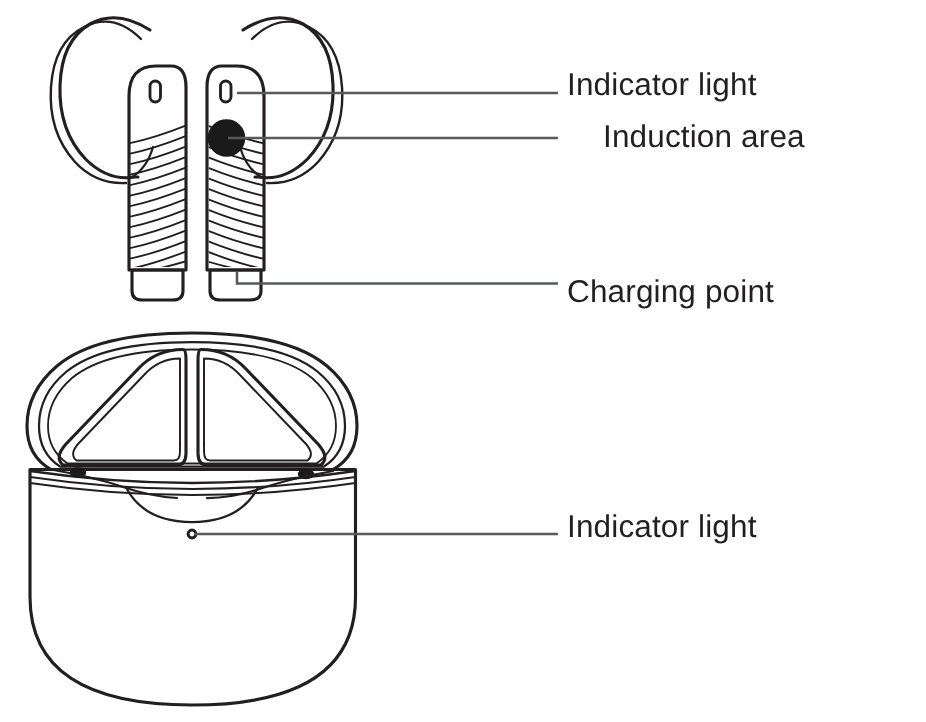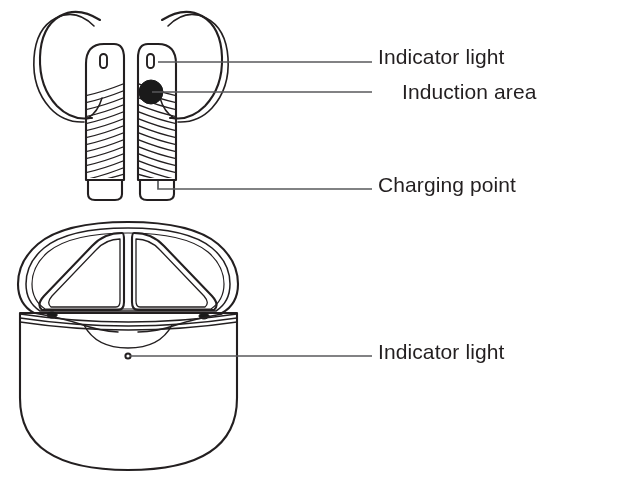--- a/index.html
+++ b/index.html
@@ -32,21 +32,21 @@
     position: absolute;
     font-family: "Liberation Sans", sans-serif;
     font-size: 21px;
     line-height: 1;
     letter-spacing: 0.1px;
     color: #231f20;
     white-space: nowrap;
   }
   #label-indicator-light-earbud { left: 378px; top: 46px; }
   #label-induction-area        { left: 378px; top: 81px; margin-left: 24px; }
-  #label-charging-point        { left: 378px; top: 174px; }
+  #label-charging-point        { left: 378px; top: 184px; }
   #label-indicator-light-case  { left: 378px; top: 341px; }
 </style>
 </head>
 <body>
 
 <div id="diagram-root">
 
   <svg id="diagram-svg" viewBox="0 0 617 481" xmlns="http://www.w3.org/2000/svg">
 
     <defs>

